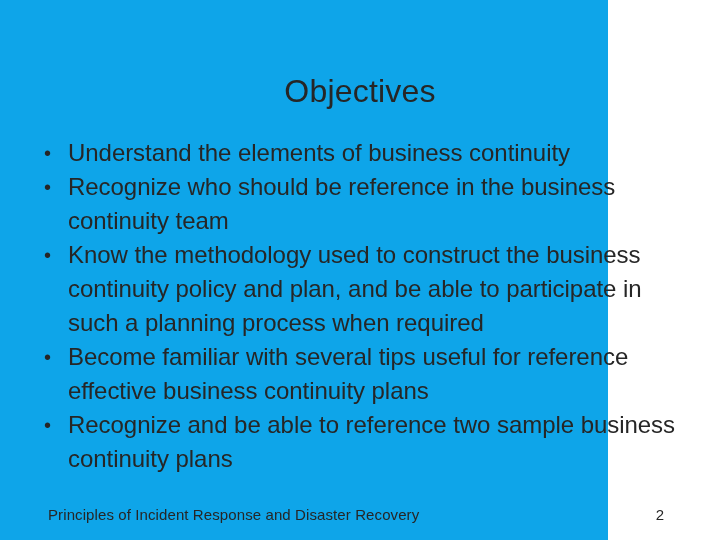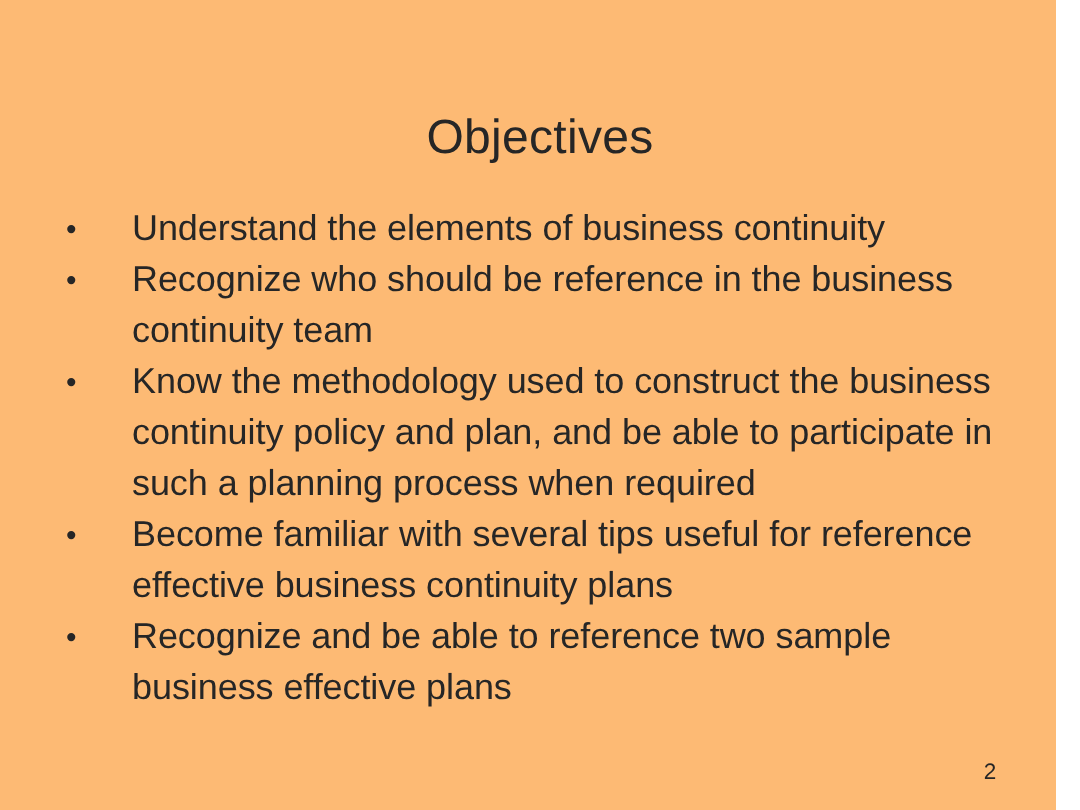--- a/index.html
+++ b/index.html
@@ -12,23 +12,23 @@
     width: 720px;
     height: 540px;
     overflow: hidden;
     font-family: "Liberation Sans", sans-serif;
     color: #262626;
     -webkit-font-smoothing: antialiased;
   }
 
   .slide {
     position: relative;
-    width: 704px;
+    width: 608px;
     height: 540px;
-    background: #fdba74;
+    background: #0ea5e9;
     box-sizing: border-box;
   }
 
   
   .slide-title {
     position: absolute;
     left: 0;
     top: 50px;
     width: 720px;
     text-align: center;
@@ -68,21 +68,20 @@
     top: 0;
     width: 16px;
     font-size: 20px;
     line-height: 34px;
     text-align: left;
     color: #262626;
   }
 
   .bullet-text {
     display: block;
-    margin-left: 20px;
   }
 
   
   .footer {
     position: absolute;
     left: 0;
     top: 502px;
     width: 720px;
     height: 28px;
   }
@@ -135,22 +134,23 @@
       <span class="bullet-text">Know the methodology used to construct the business continuity policy and plan, and be able to participate in such a planning process when required</span>
     </li>
 
     <li class="bullet-item">
       <span class="bullet-marker">•</span>
       <span class="bullet-text">Become familiar with several tips useful for reference effective business continuity plans</span>
     </li>
 
     <li class="bullet-item">
       <span class="bullet-marker">•</span>
-      <span class="bullet-text">Recognize and be able to reference two sample business effective plans</span>
+      <span class="bullet-text">Recognize and be able to reference two sample business continuity plans</span>
     </li>
 
   </ul>
 
   <div class="footer">
+    <div class="footer-title">Principles of Incident Response and Disaster Recovery</div>
     <div class="footer-pagenum">2</div>
   </div>
 
 </div>
 
 </body></html>

